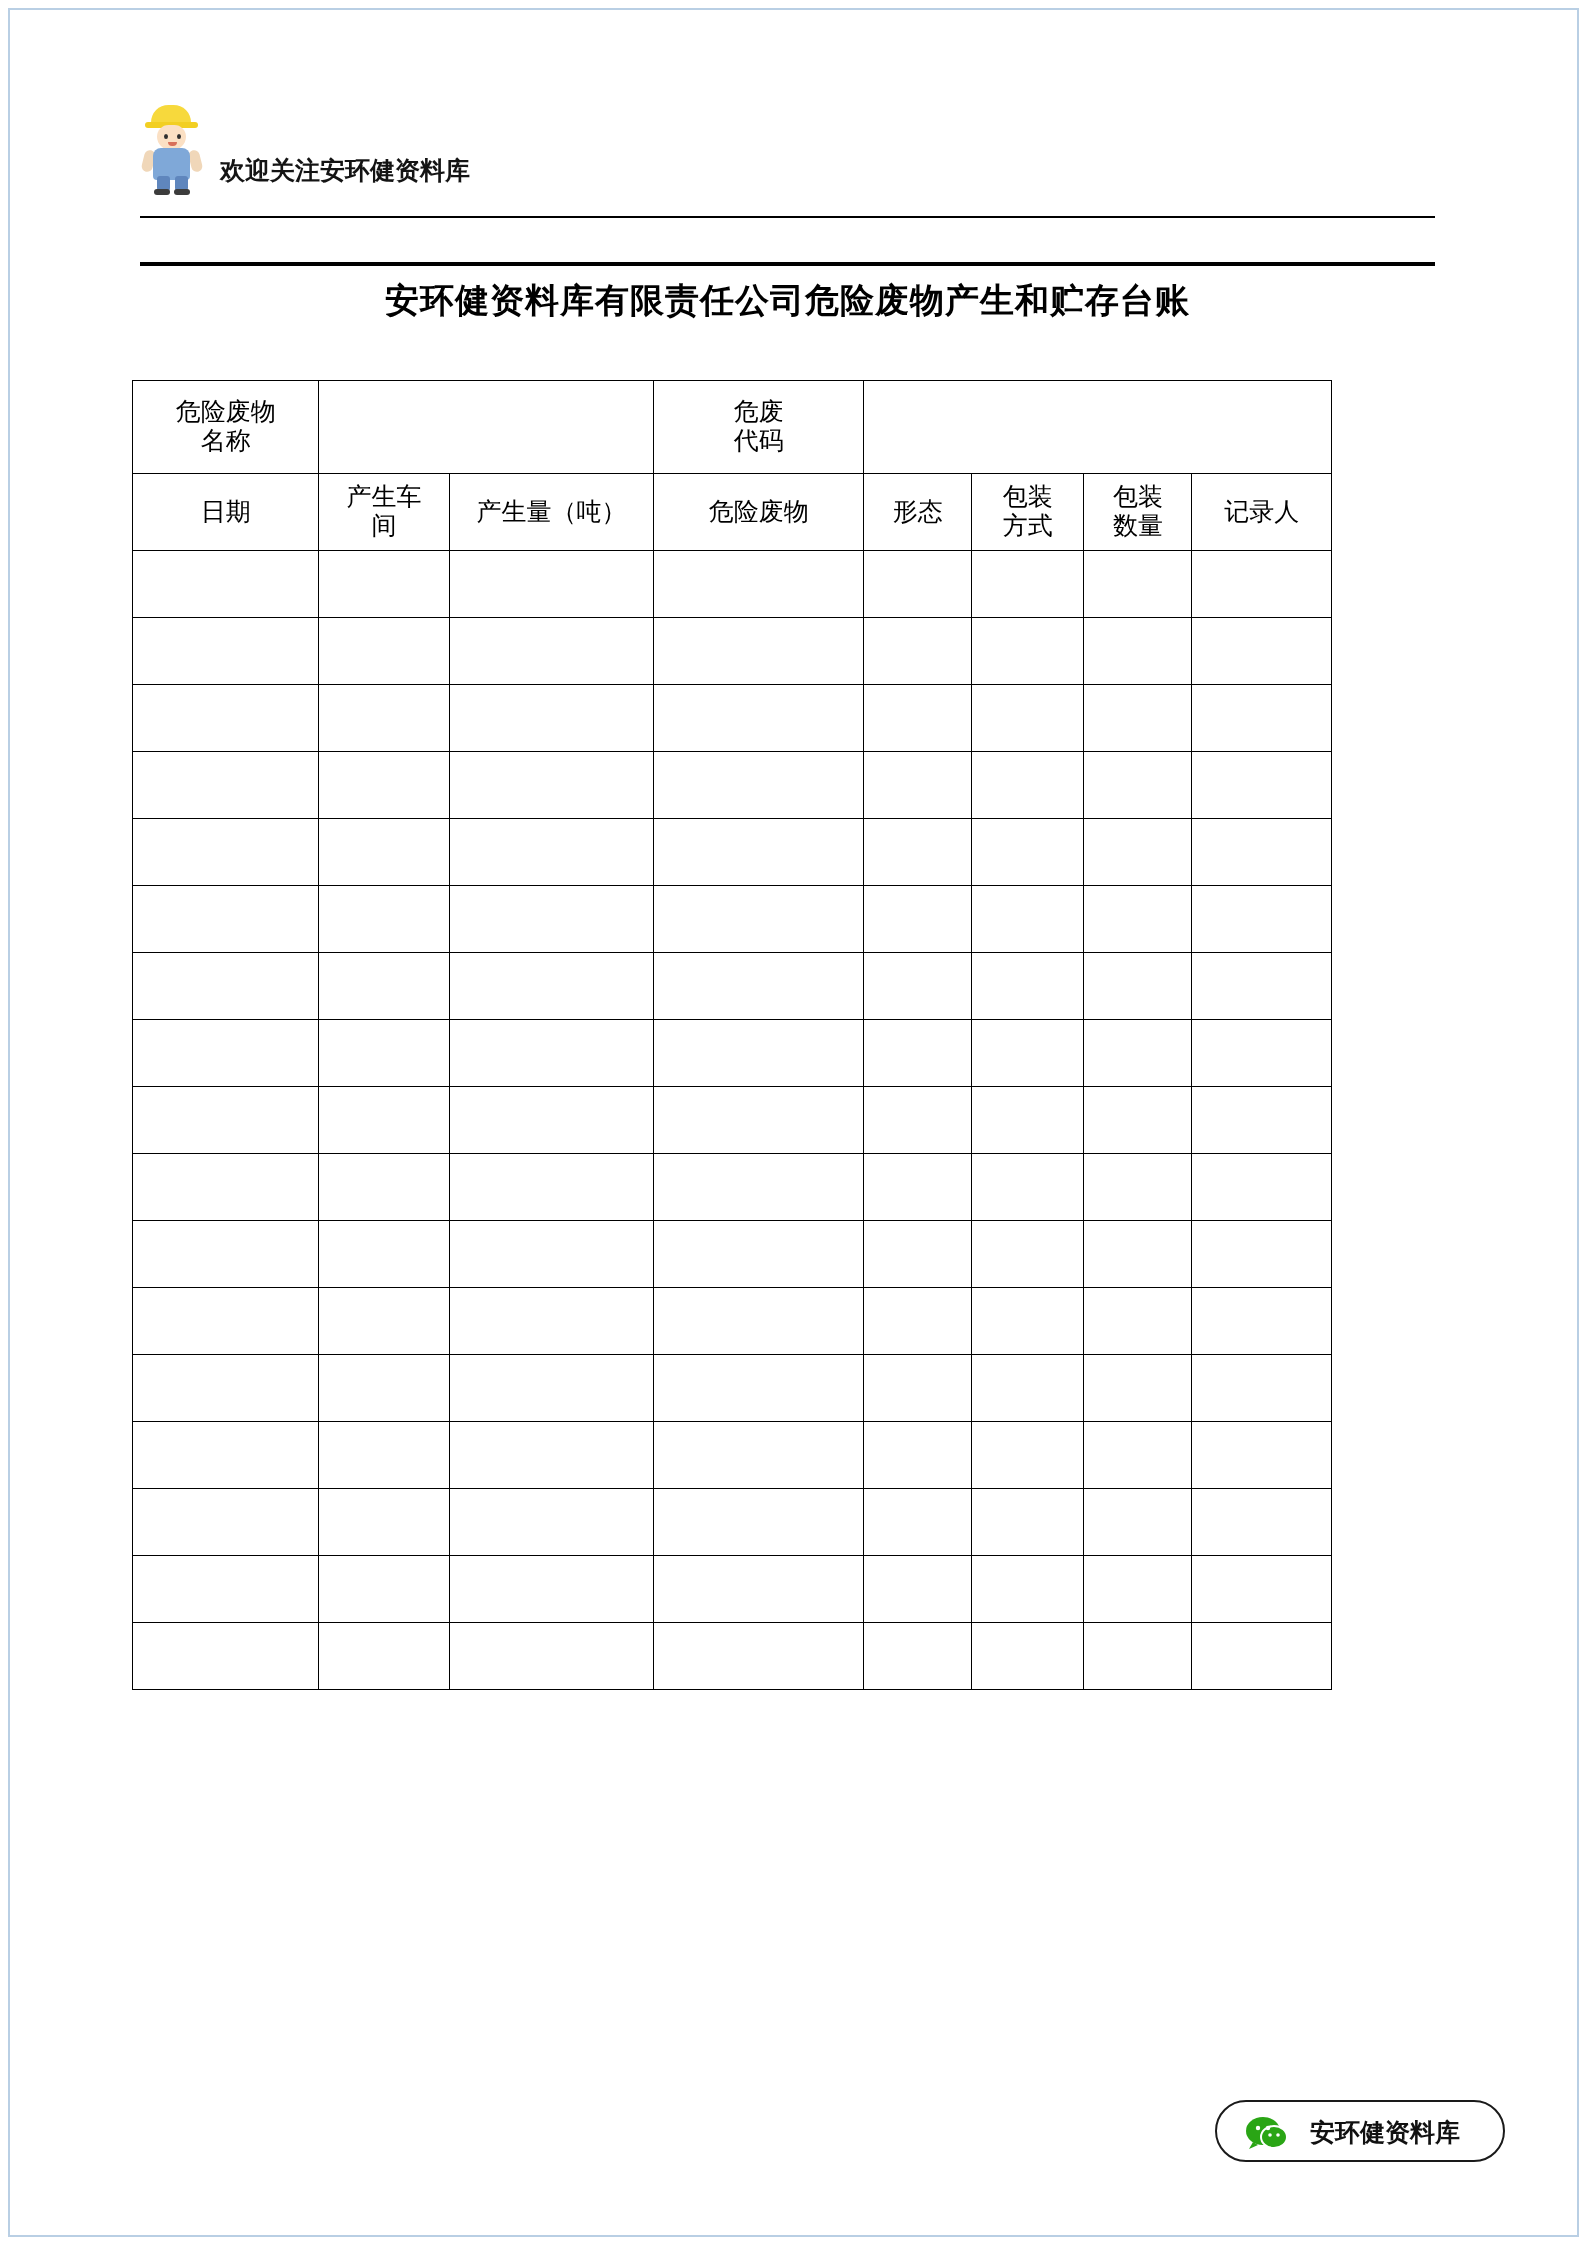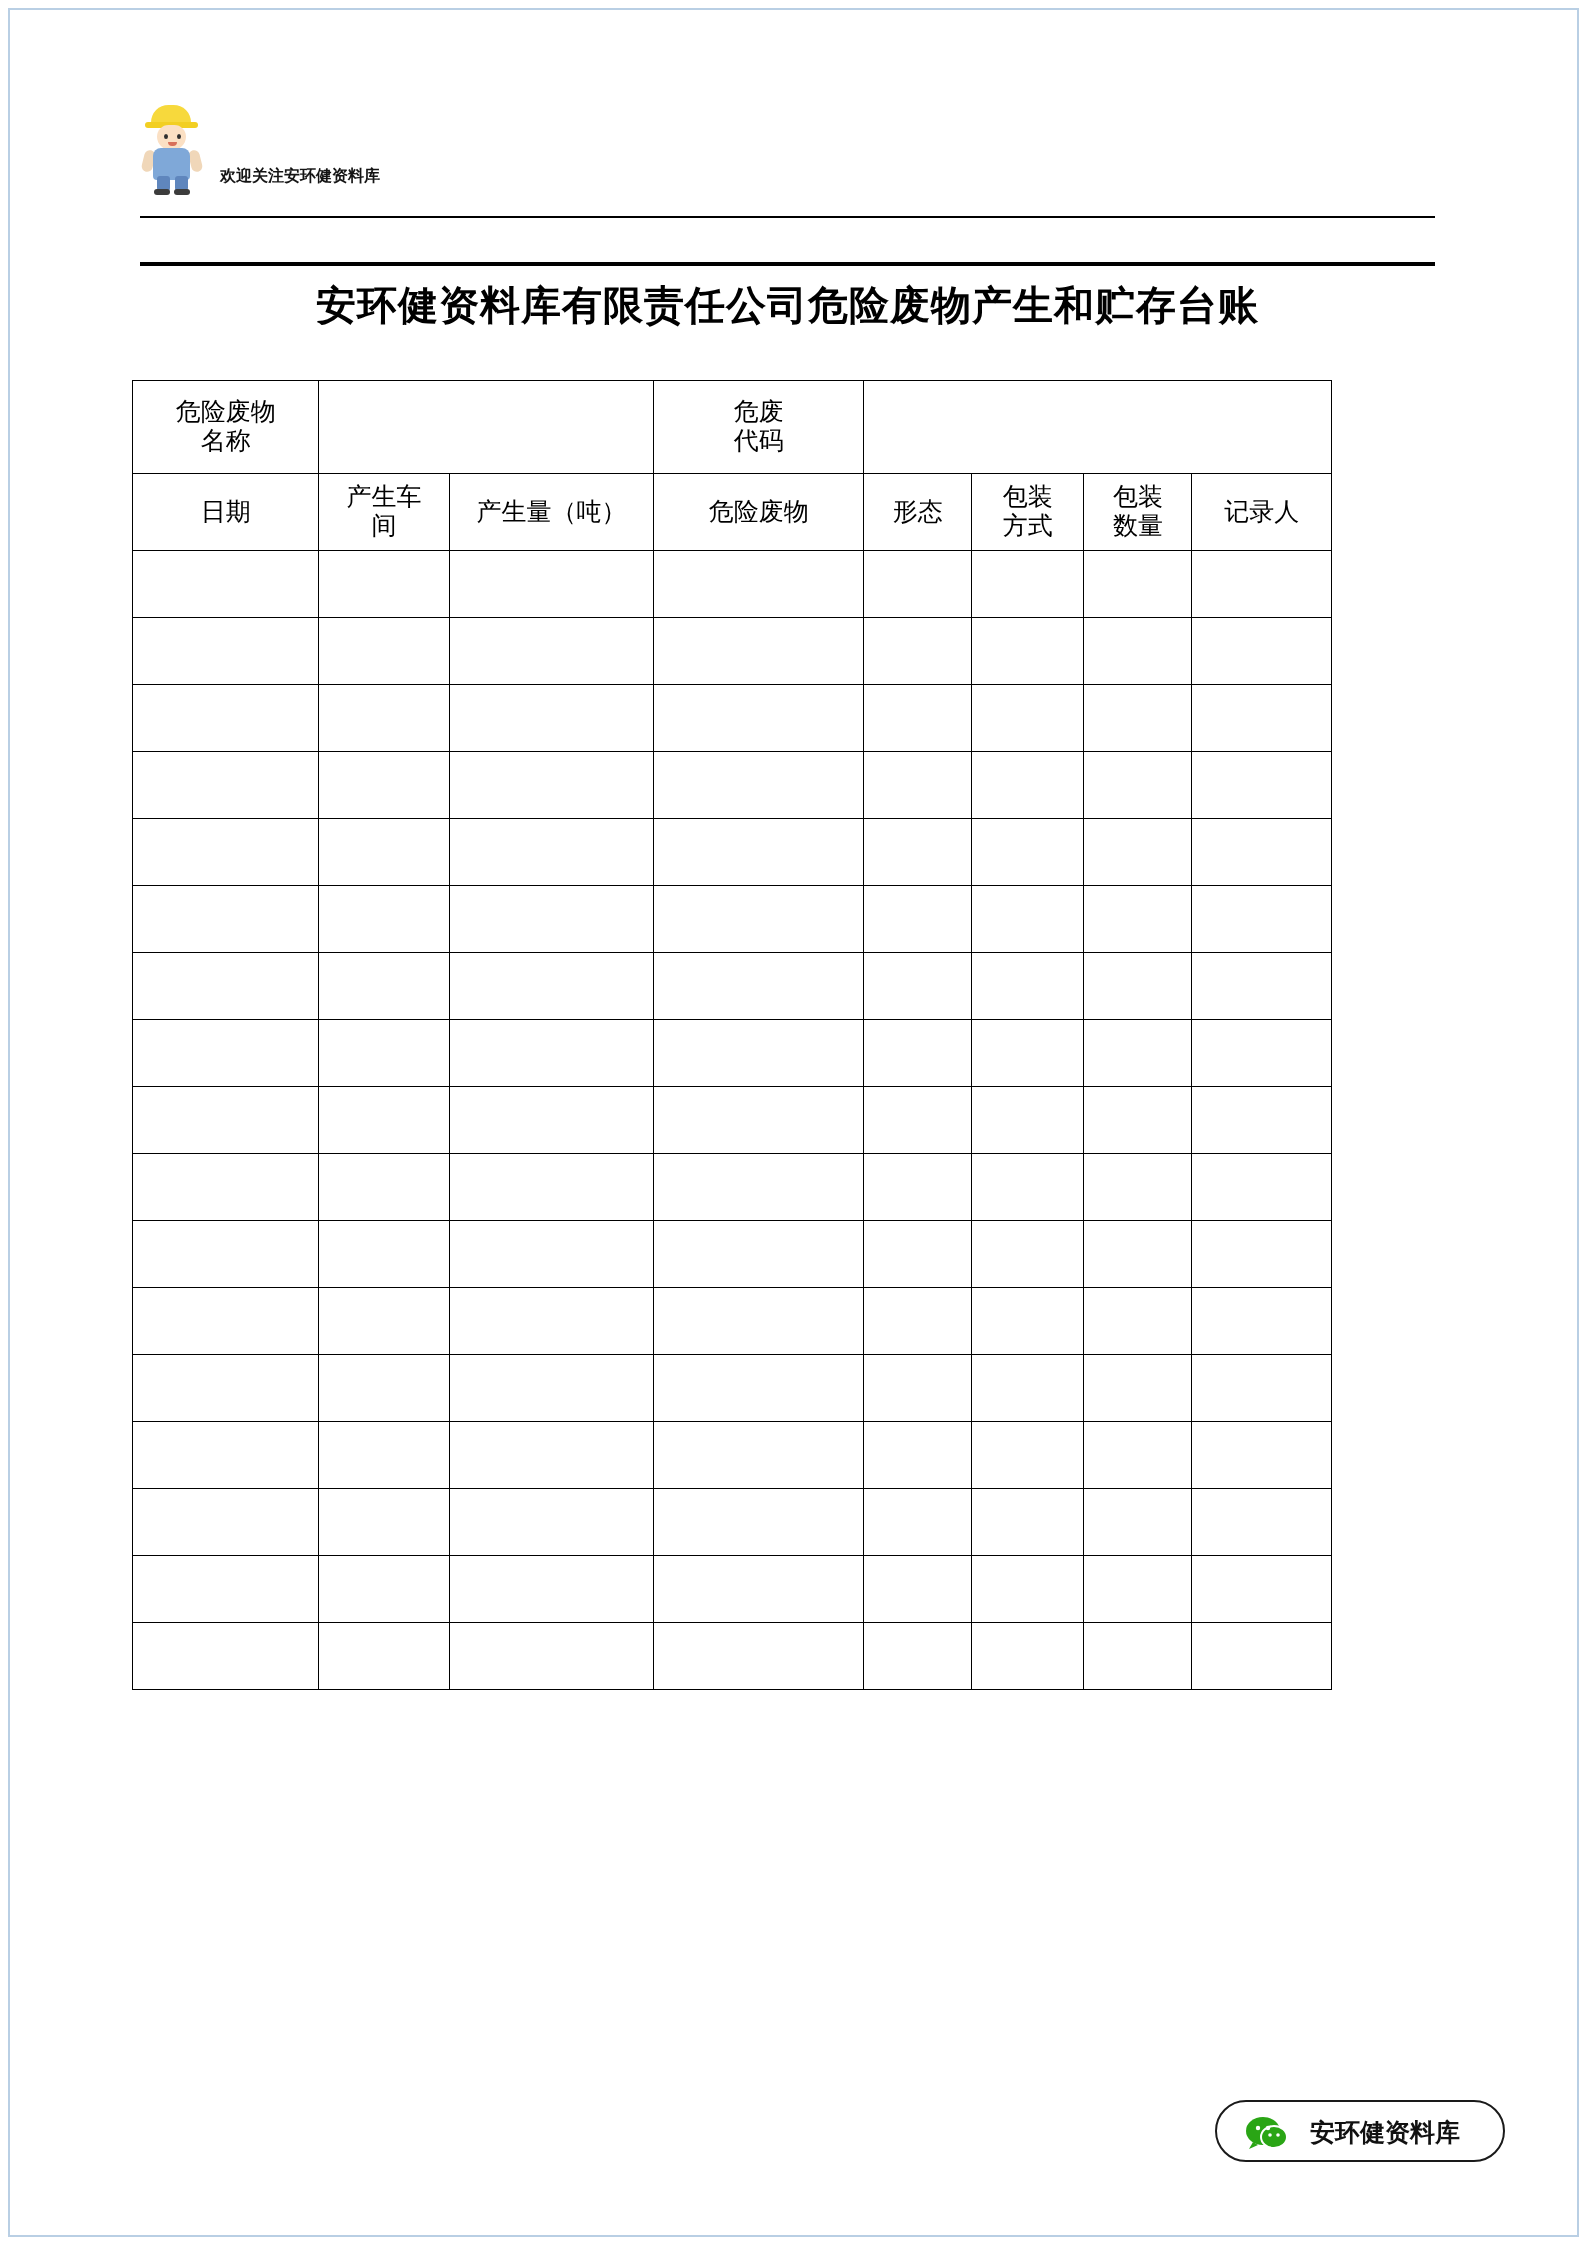--- a/index.html
+++ b/index.html
@@ -129,21 +129,21 @@
     width: 16px;
     height: 6px;
     background: #3c3c3c;
     border-radius: 4px;
   }
   .mascot .shoe.l { left: 14px; }
   .mascot .shoe.r { left: 34px; }
 
   .header-text {
     font-family: "DejaVu Sans", sans-serif;
-    font-size: 16px;
+    font-size: 25px;
     font-weight: bold;
     color: #141414;
     margin-left: 14px;
     padding-bottom: 8px;
     white-space: nowrap;
   }
   .rule-thin {
     position: absolute;
     left: 140px;
     top: 216px;
@@ -161,21 +161,21 @@
   }
 
   
   .doc-title {
     position: absolute;
     left: 140px;
     top: 278px;
     width: 1295px;
     text-align: center;
     font-family: "DejaVu Sans", sans-serif;
-    font-size: 40px;
+    font-size: 34px;
     font-weight: bold;
     color: #000000;
     letter-spacing: 1px;
   }
 
   
   .ledger-wrap {
     position: absolute;
     left: 132px;
     top: 380px;

